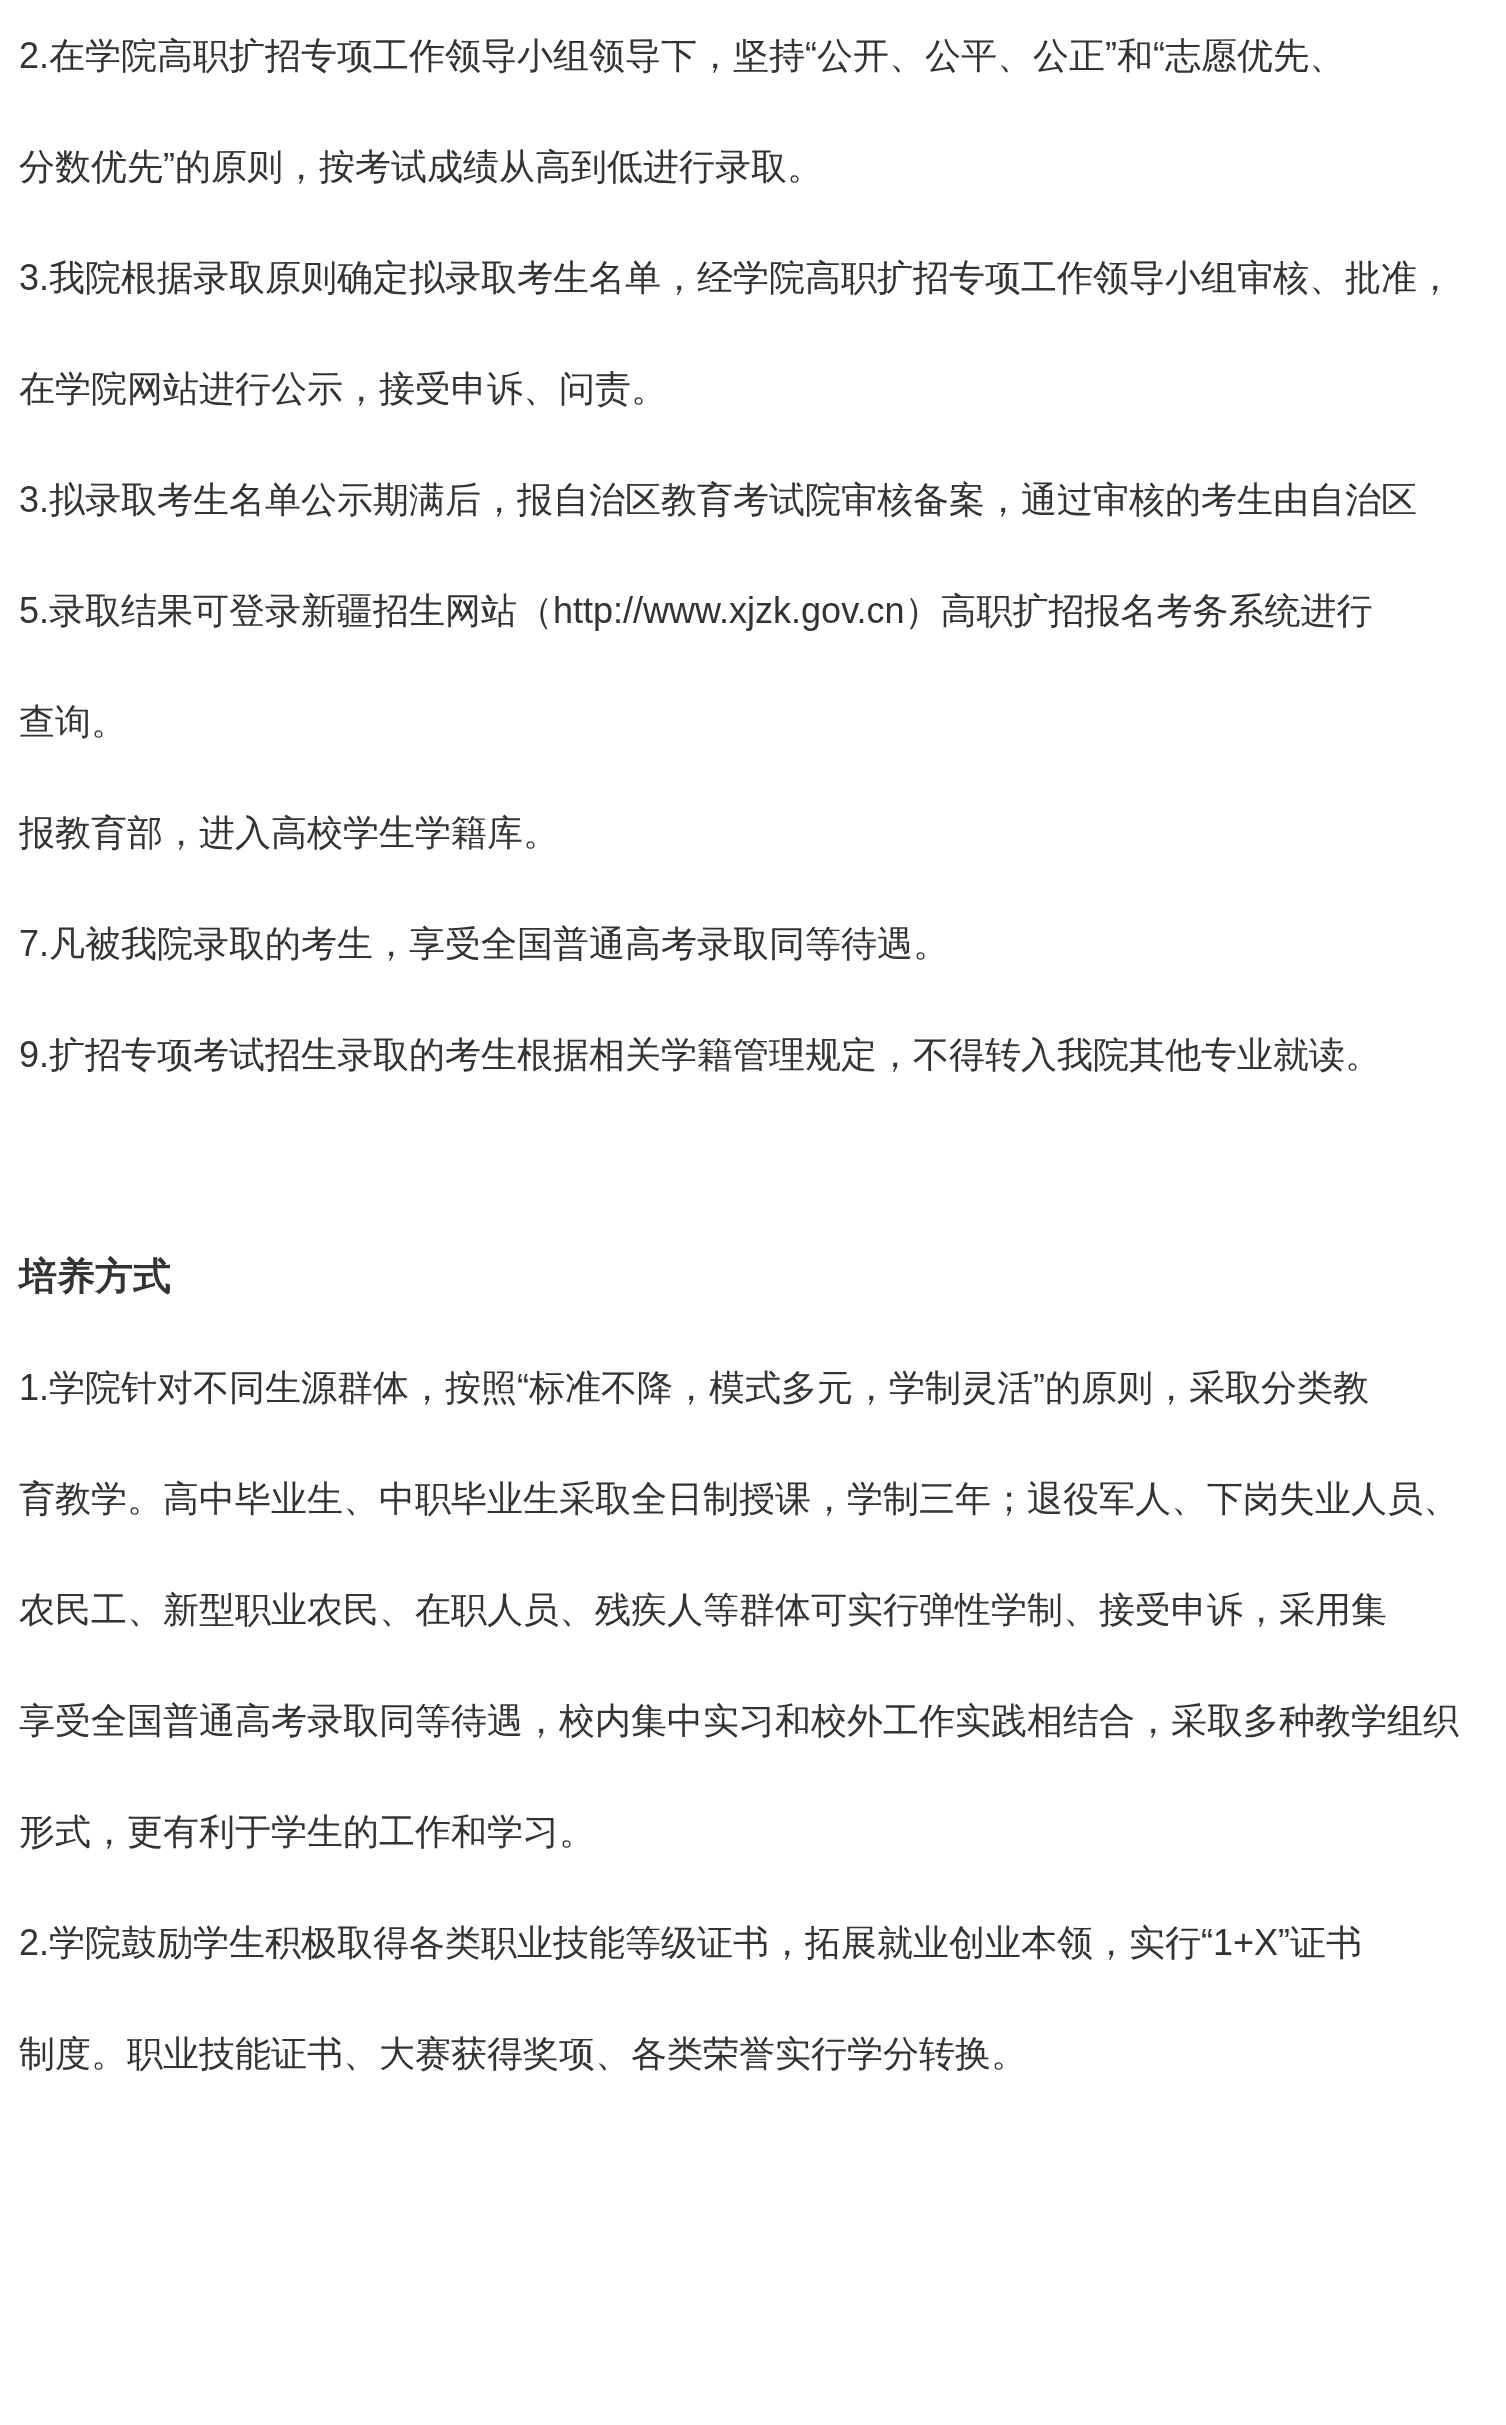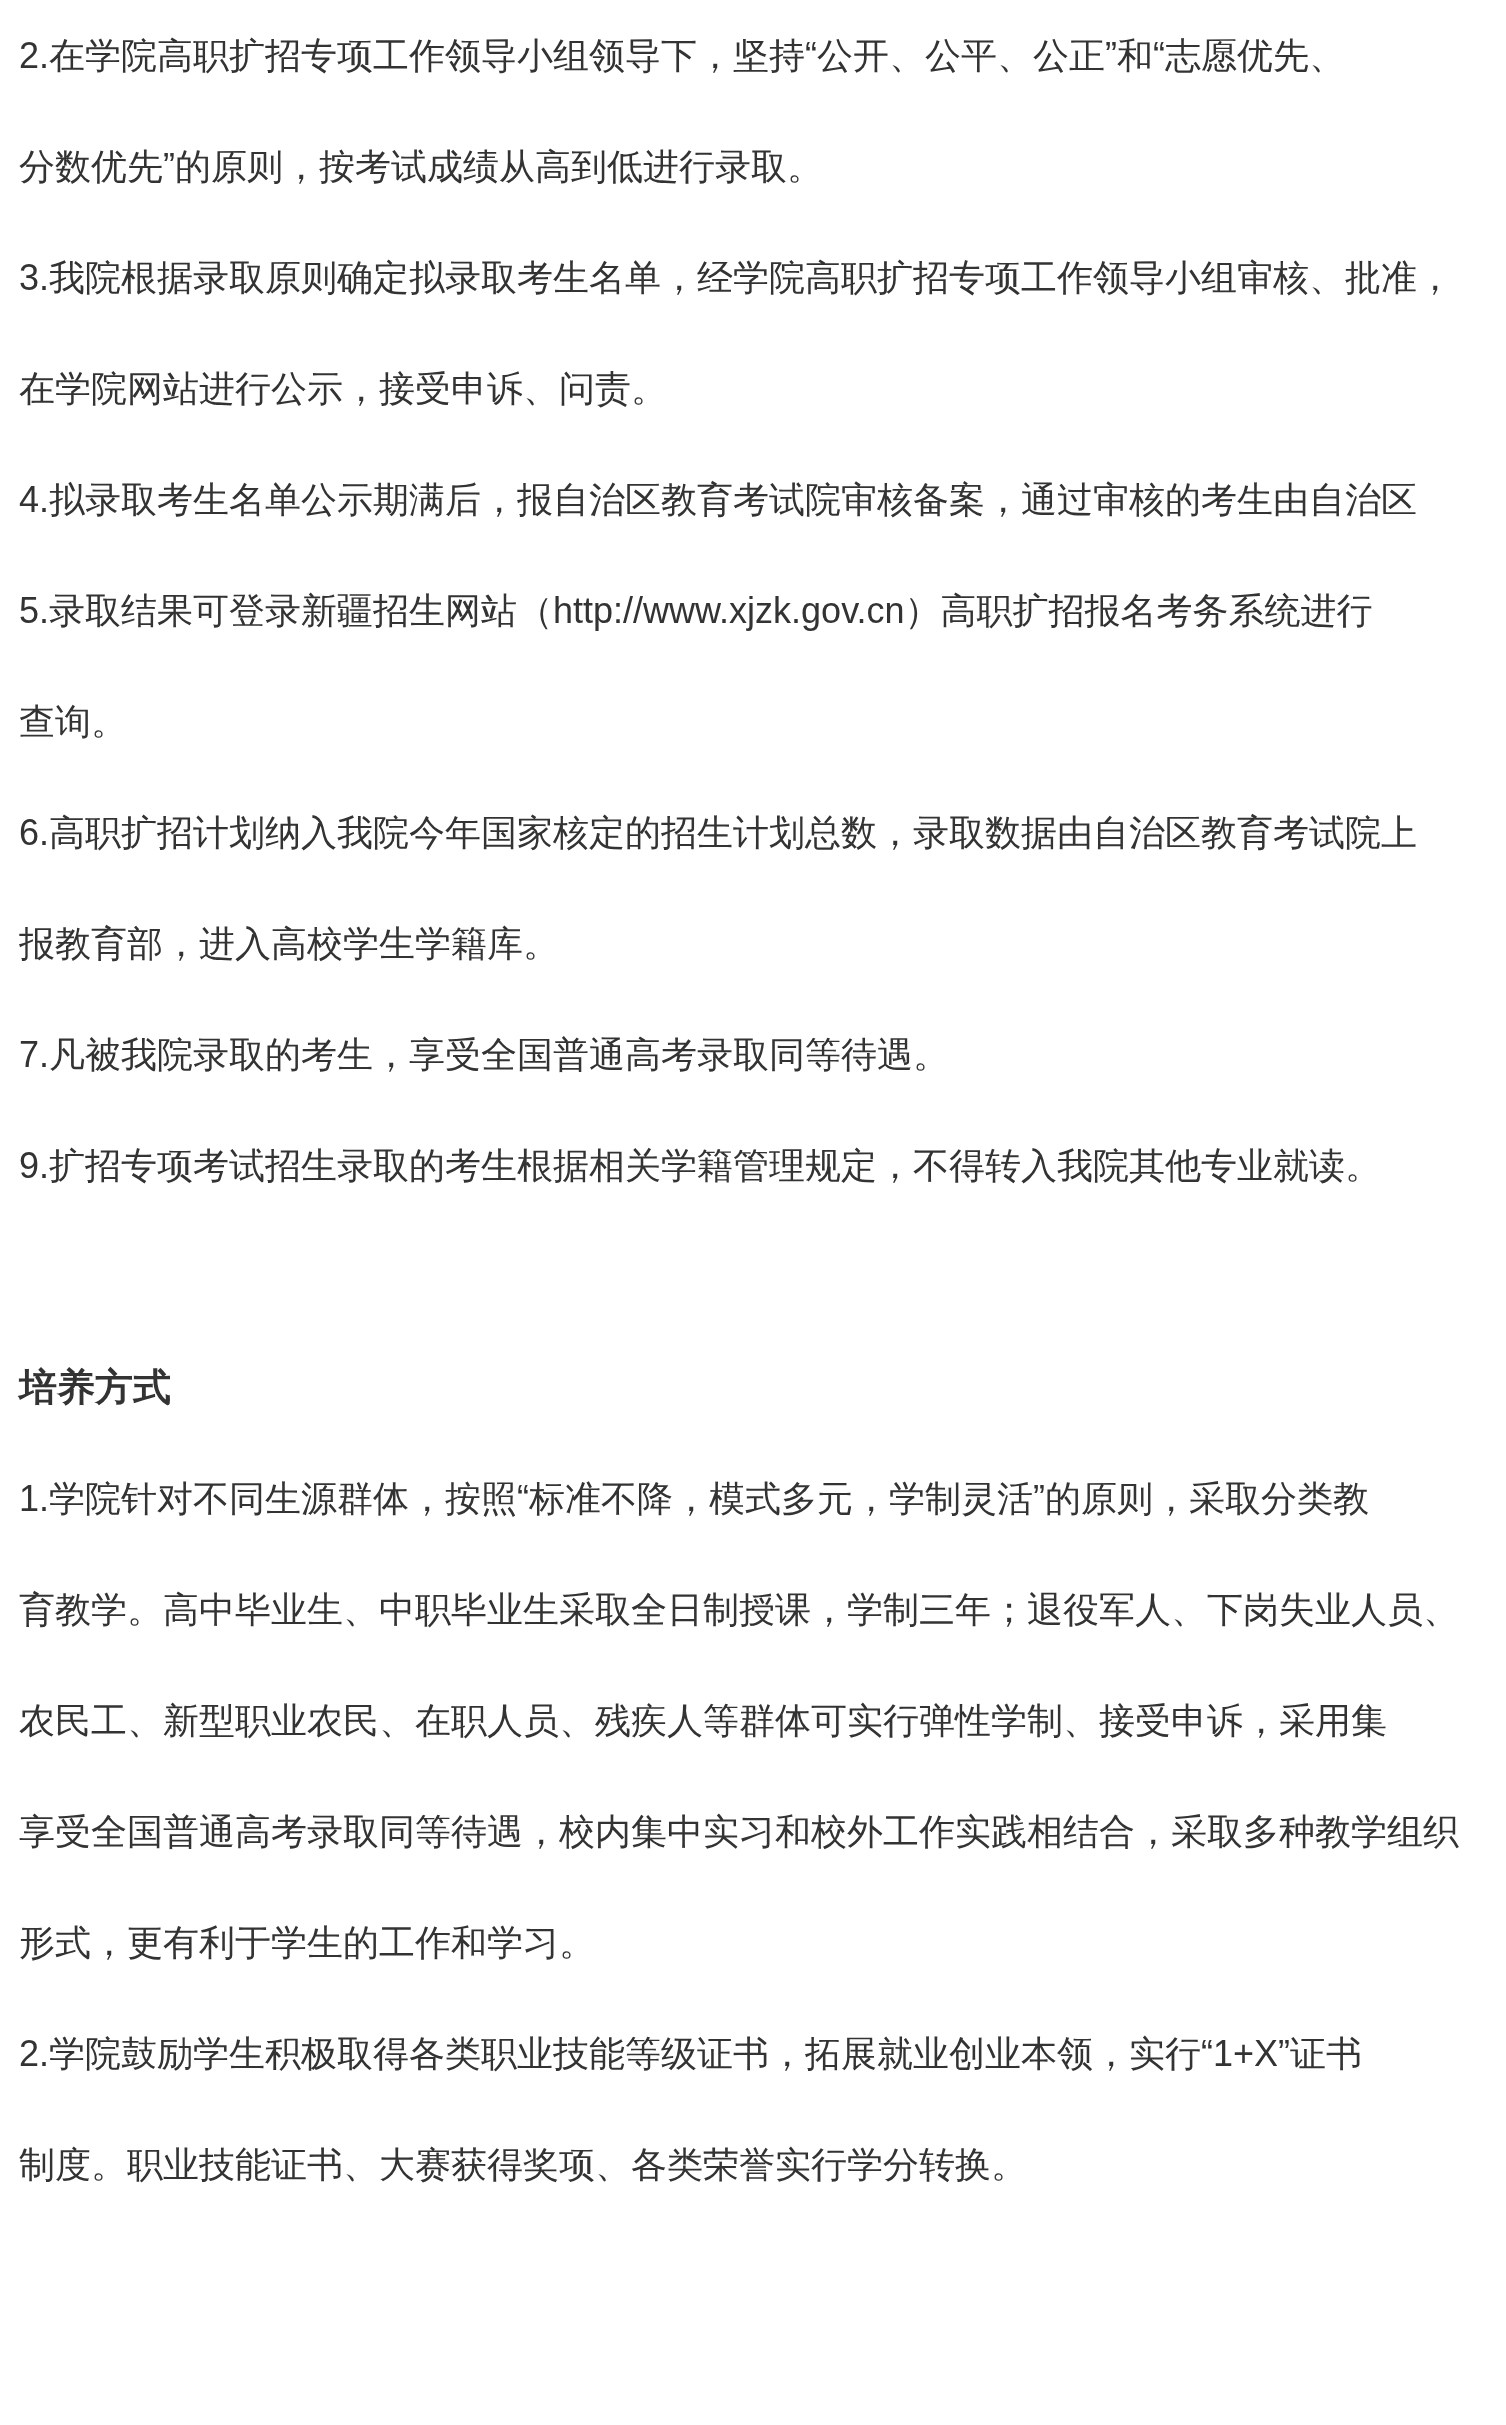--- a/index.html
+++ b/index.html
@@ -47,28 +47,27 @@
 
     <div class="para">
         <div class="line">2.在学院高职扩招专项工作领导小组领导下，坚持“公开、公平、公正”和“志愿优先、</div>
         <div class="line">分数优先”的原则，按考试成绩从高到低进行录取。</div>
       </div>
     <div class="para">
         <div class="line">3.我院根据录取原则确定拟录取考生名单，经学院高职扩招专项工作领导小组审核、批准，</div>
         <div class="line">在学院网站进行公示，接受申诉、问责。</div>
       </div>
     <div class="para">
-        <div class="line">4.拟录取考生名单公示期满后，报自治区教育考试院审核备案，通过审核的考生由自治区</div>
+        <div class="line">3.拟录取考生名单公示期满后，报自治区教育考试院审核备案，通过审核的考生由自治区</div>
       </div>
     <div class="para">
         <div class="line">5.录取结果可登录新疆招生网站（http://www.xjzk.gov.cn）高职扩招报名考务系统进行</div>
         <div class="line">查询。</div>
       </div>
     <div class="para">
-        <div class="line">6.高职扩招计划纳入我院今年国家核定的招生计划总数，录取数据由自治区教育考试院上</div>
         <div class="line">报教育部，进入高校学生学籍库。</div>
       </div>
     <div class="para">
         <div class="line">7.凡被我院录取的考生，享受全国普通高考录取同等待遇。</div>
       </div>
     <div class="para">
         <div class="line">9.扩招专项考试招生录取的考生根据相关学籍管理规定，不得转入我院其他专业就读。</div>
       </div>
 
     <div class="section-heading">培养方式</div>

